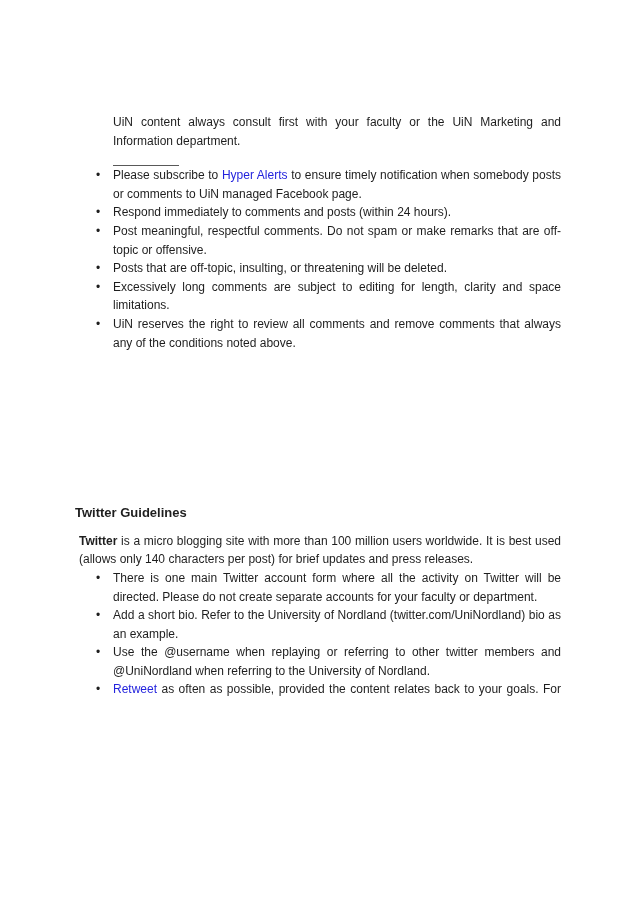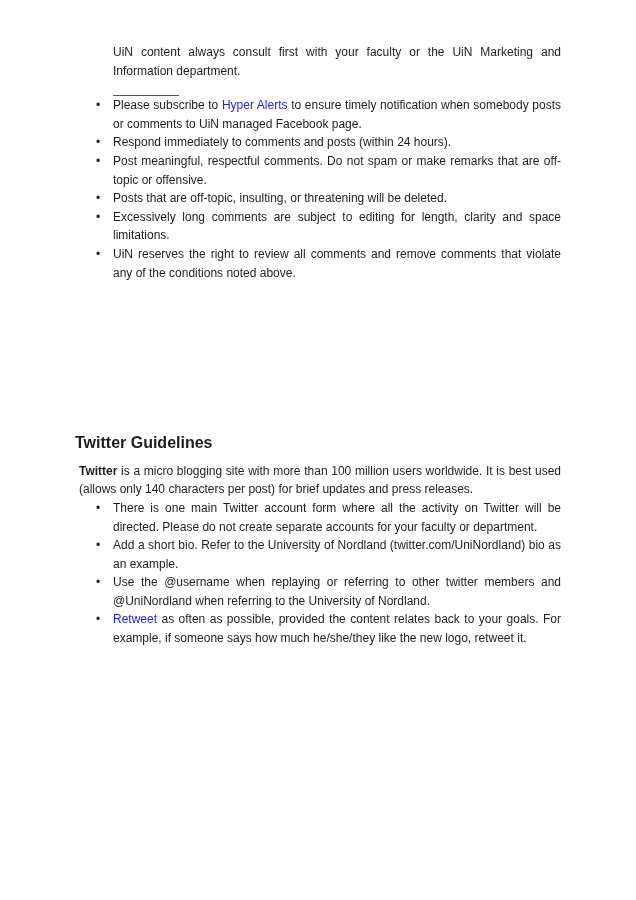--- a/index.html
+++ b/index.html
@@ -6,21 +6,21 @@
     --link_blue:#2323dd;
     --body_text:#1e1e1e;
     --page_background:#ffffff;
     --separator_gray:#595959;
   }
   html,body{margin:0;padding:0;background:#ffffff;}
   .page{
     width:636px;height:700px;
     background:var(--page_background);
     box-sizing:border-box;
-    padding:43px 75px 0 75px;
+    padding:113px 75px 0 75px;
     font-family:"Liberation Sans","DejaVu Sans",sans-serif;
     font-size:12px;
     line-height:18.6px;
     color:var(--body_text);
     overflow:hidden;
     position:relative;
   }
   .cont-para{
     margin:0 0 0 38px;
     text-align:justify;
@@ -42,21 +42,21 @@
   ul.doc-list li::before{
     content:"\2022";
     position:absolute;
     left:-17px;
     top:0;
   }
   .fb-list{margin-top:7px;}
   .tw-list{margin-top:13px;}
   .section-heading{
     margin:152px 0 0 0;
-    font-size:16px;
+    font-size:13px;
     font-weight:700;
   }
   .intro-para{
     margin:9px 0 0 4px;
     text-align:justify;
   }
   .b{font-weight:700;}
   a.doc-link{
     color:var(--link_blue);
     cursor:pointer;
@@ -70,21 +70,21 @@
   <p class="cont-para"><span>UiN content always consult first with your faculty or the UiN Marketing and Information department.</span></p>
 
   <div class="separator"></div>
 
   <ul class="doc-list fb-list">
       <li><span>Please subscribe to </span><a class="doc-link">Hyper Alerts</a><span> to ensure timely notification when somebody posts or comments to UiN managed Facebook page.</span></li>
       <li><span>Respond immediately to comments and posts (within 24 hours).</span></li>
       <li><span>Post meaningful, respectful comments. Do not spam or make remarks that are off-topic or offensive.</span></li>
       <li><span>Posts that are off-topic, insulting, or threatening will be deleted.</span></li>
       <li><span>Excessively long comments are subject to editing for length, clarity and space limitations.</span></li>
-      <li><span>UiN reserves the right to review all comments and remove comments that violate any of the conditions noted above.</span></li>
+      <li><span>UiN reserves the right to review all comments and remove comments that always any of the conditions noted above.</span></li>
     </ul>
 
   <p class="section-heading">Twitter Guidelines</p>
 
   <p class="intro-para"><span class="b">Twitter</span><span> is a micro blogging site with more than 100 million users worldwide. It is best used (allows only 140 characters per post) for brief updates and press releases.</span></p>
 
   <ul class="doc-list tw-list">
       <li><span>There is one main Twitter account form where all the activity on Twitter will be directed. Please do not create separate accounts for your faculty or department.</span></li>
       <li><span>Add a short bio. Refer to the University of Nordland (twitter.com/UniNordland) bio as an example.</span></li>
       <li><span>Use the @username when replaying or referring to other twitter members and @UniNordland when referring to the University of Nordland.</span></li>

